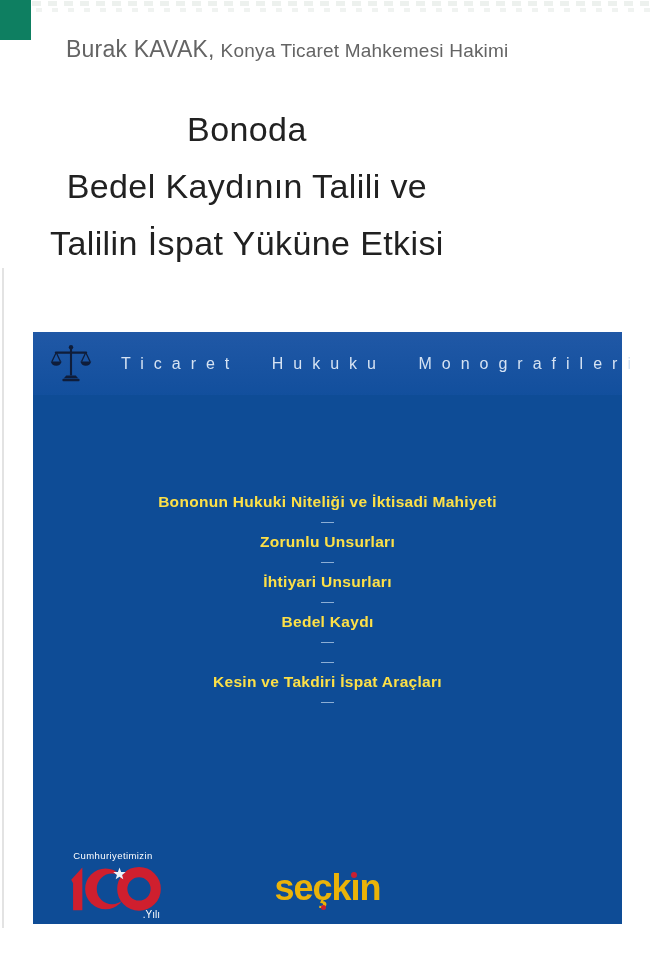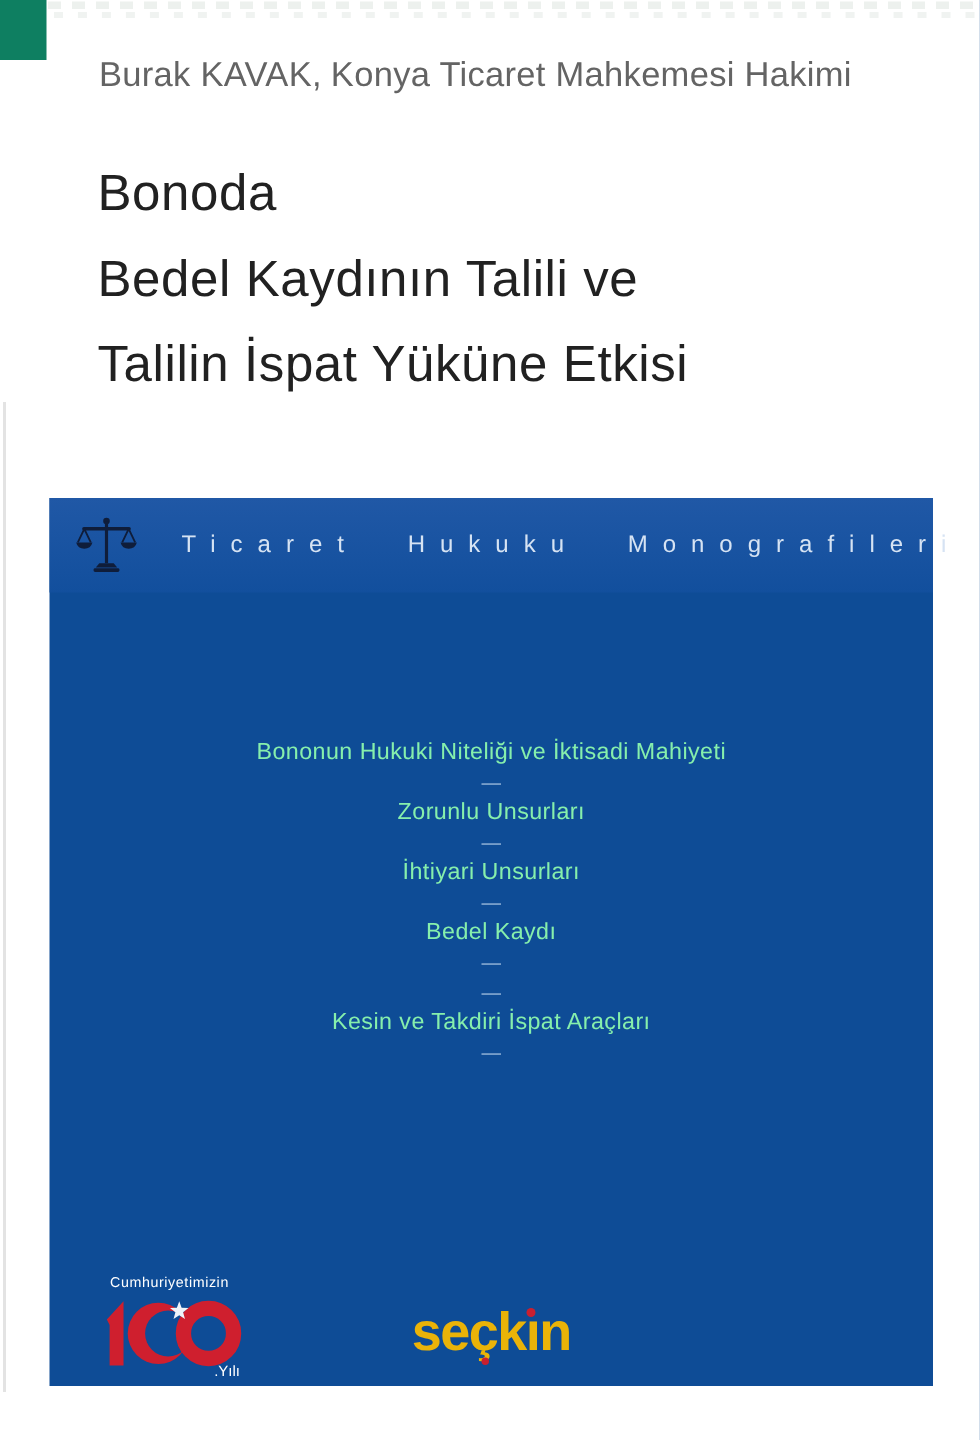--- a/index.html
+++ b/index.html
@@ -15,44 +15,44 @@
       repeating-linear-gradient(90deg,#f0f3f1 0 6px,transparent 6px 16px);
     background-size:100% 5px,100% 4px;
     background-position:0 1px,4px 8px;
     background-repeat:repeat-x;
   }
   .green-square{position:absolute;left:0;top:0;width:31px;height:40px;background:#0e7f61;}
   .left-rule{position:absolute;left:2px;top:268px;width:2px;height:660px;background:#e3e3e3;}
 
   .author-line{position:absolute;left:66px;top:36px;color:#646464;white-space:nowrap;}
   .author-name{font-size:23px;letter-spacing:0.2px;}
-  .author-affiliation{font-size:23px;margin-left:6px;letter-spacing:0.2px;text-align:right;}
+  .author-affiliation{font-size:19px;margin-left:6px;letter-spacing:0.2px;text-align:right;}
 
   .book-title{
-    position:absolute;left:65px;top:101px;color:#212121;
-    font-size:34px;font-weight:300;line-height:57px;letter-spacing:0.4px;white-space:nowrap;
+    position:absolute;left:50px;top:101px;color:#212121;
+    font-size:34px;font-weight:300;line-height:57px;letter-spacing:0.4px;white-space:nowrap;text-align:center;
   }
 
   .series-panel{
     position:absolute;left:33px;top:332px;width:589px;height:592px;
     background:#0e4c96;
   }
   .panel-header{
     position:absolute;left:0;top:0;right:0;height:63px;
     display:flex;align-items:center;box-sizing:border-box;padding-left:17px;
     background:linear-gradient(180deg,#2058a6 0%,#124f9d 100%);
   }
   .scales-icon{width:42px;height:42px;flex:0 0 auto;}
   .series-title{
     margin-left:29px;font-size:16px;color:#d6e3f3;
     letter-spacing:10px;word-spacing:18px;white-space:nowrap;
   }
 
   .topics{position:absolute;left:0;right:0;top:160px;text-align:center;}
-  .topic{height:20px;line-height:20px;font-size:15.5px;color:#86efac;letter-spacing:0.3px;}
+  .topic{height:20px;line-height:20px;font-size:15.5px;color:#fde047;letter-spacing:0.3px;font-weight:bold;}
   .topic-divider{height:20px;line-height:20px;font-size:13px;color:#9dbcdd;}
 
   .centenary{position:absolute;left:25px;top:518px;width:110px;height:74px;text-align:center;}
   .centenary-top{font-size:9.5px;color:#ffffff;letter-spacing:0.4px;line-height:11px;}
   .centenary-graphic{display:block;margin:1px auto 0 auto;}
   .centenary-bottom{position:absolute;right:8px;bottom:4px;font-size:10px;color:#ffffff;}
 
   .publisher{position:absolute;left:0;right:0;top:536px;text-align:center;}
   .publisher-word{
     position:relative;display:inline-block;font-size:36px;font-weight:bold;

